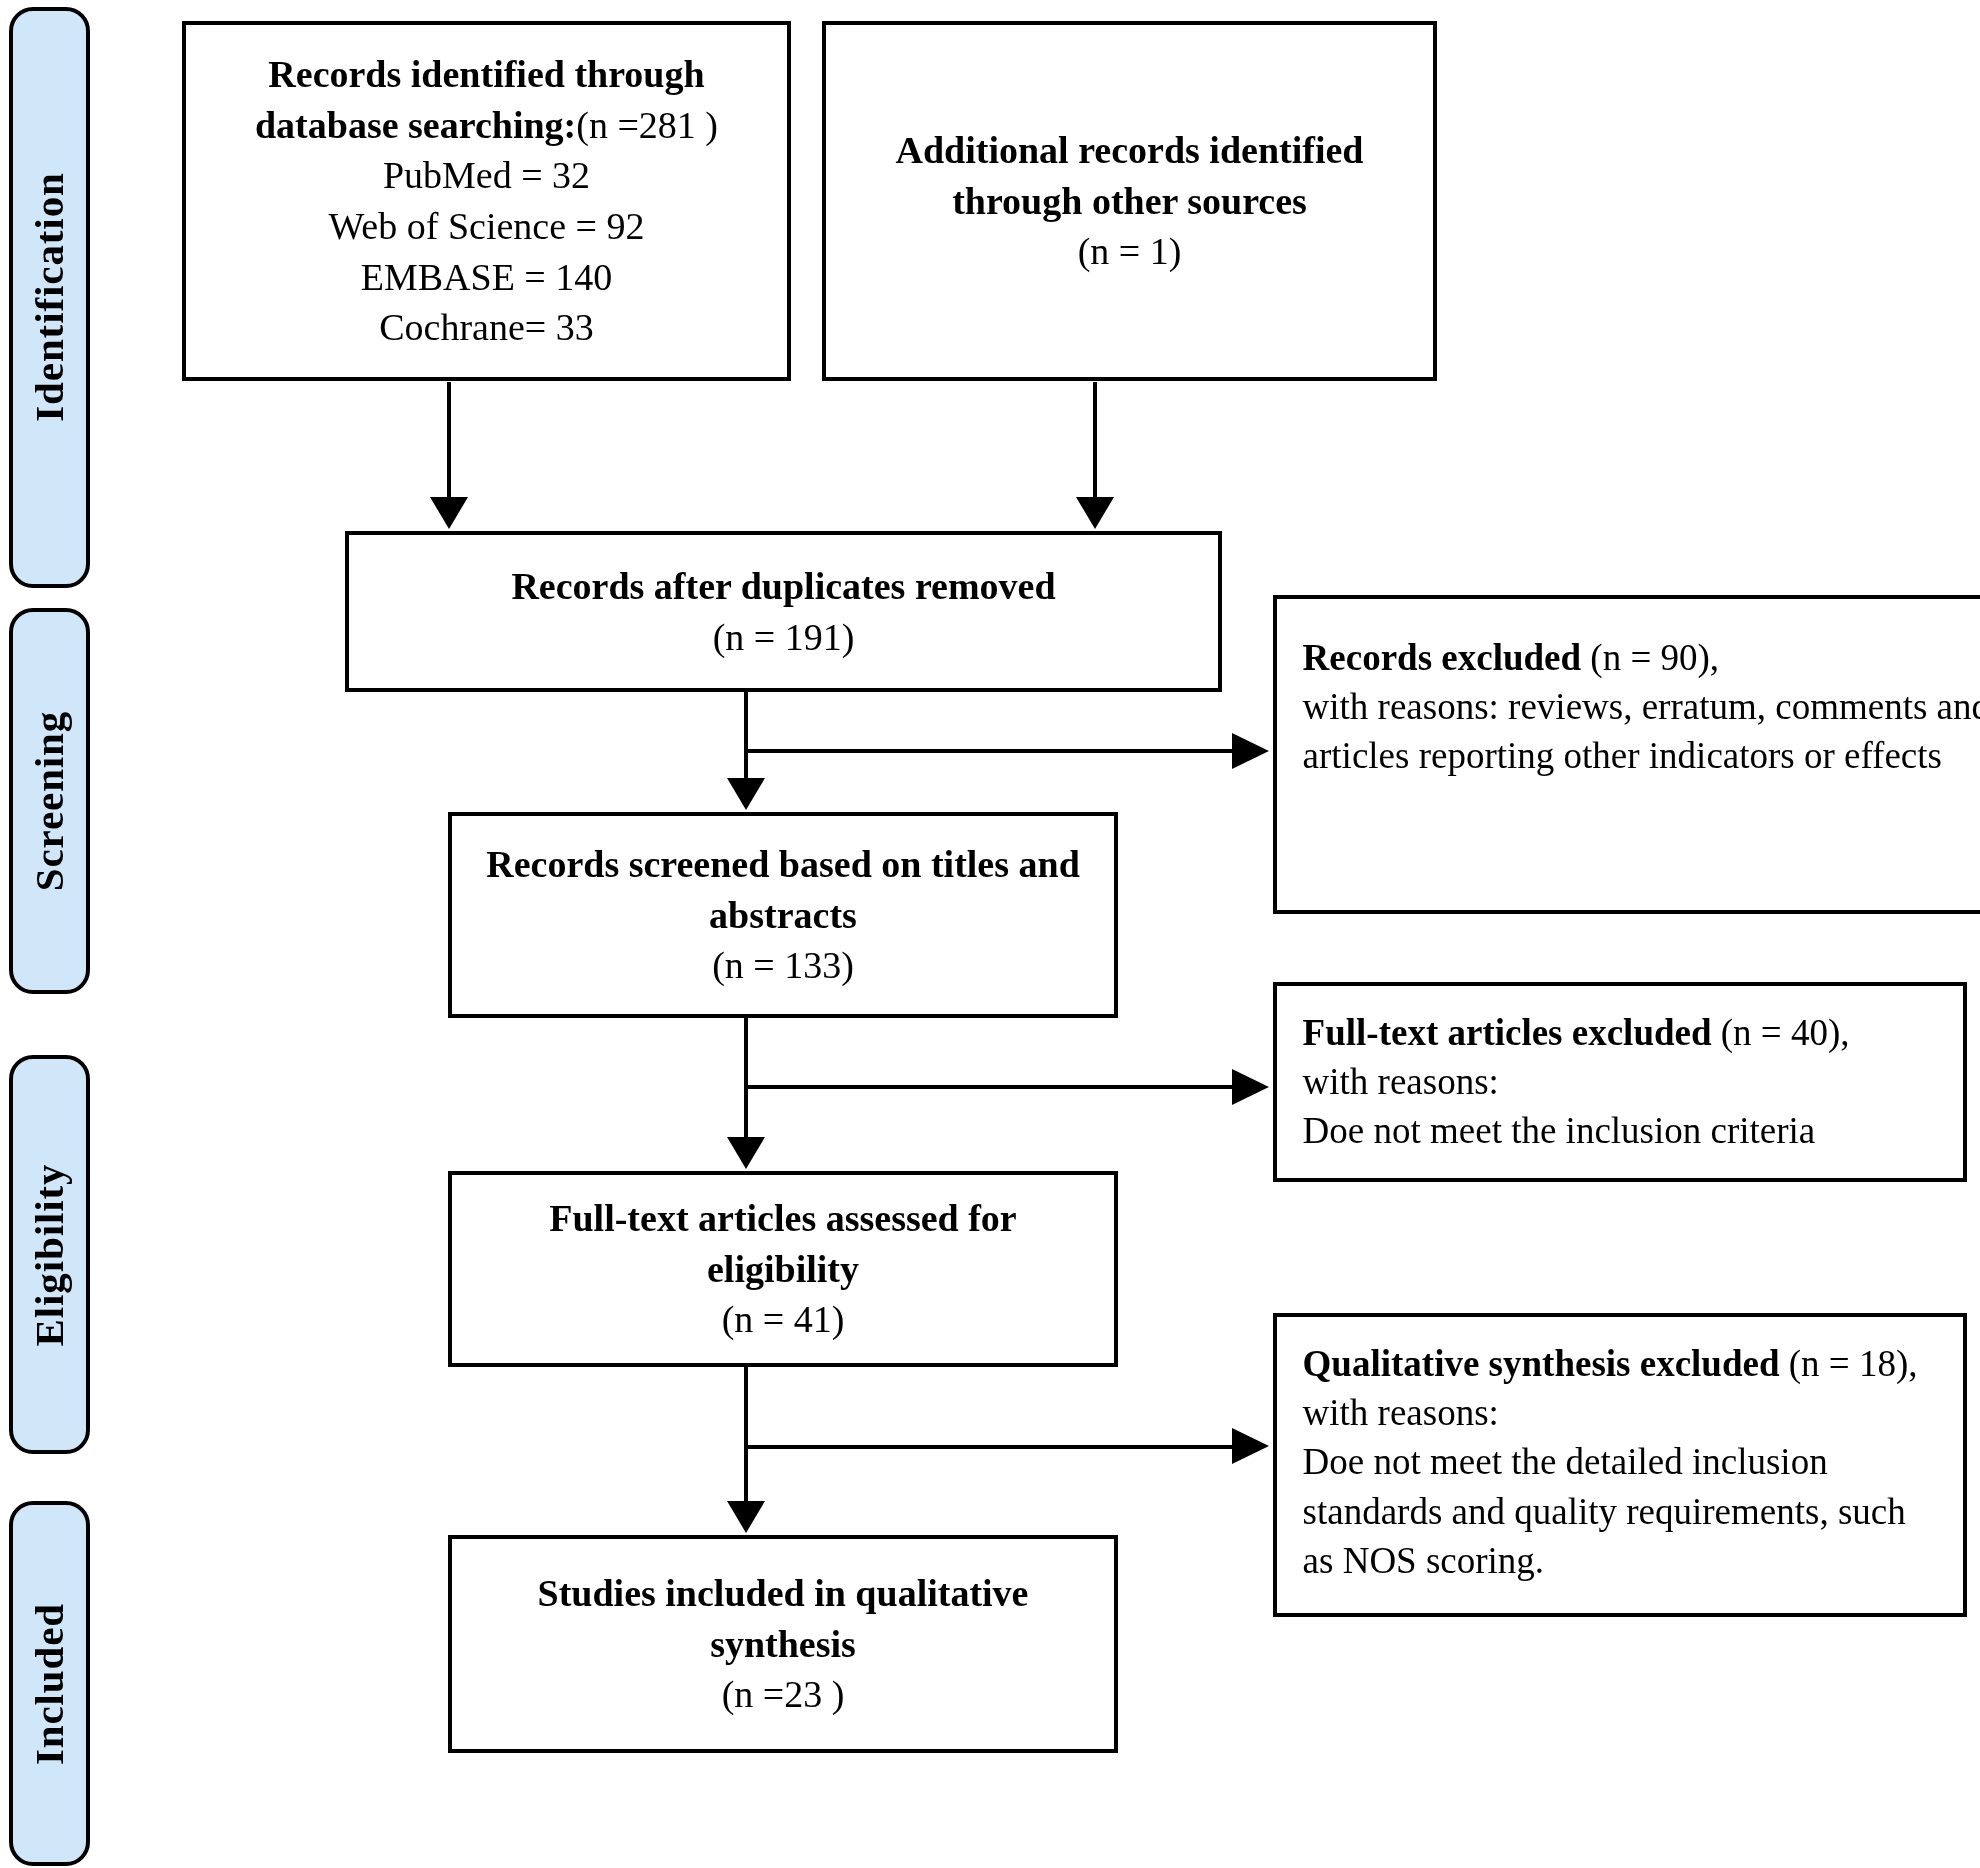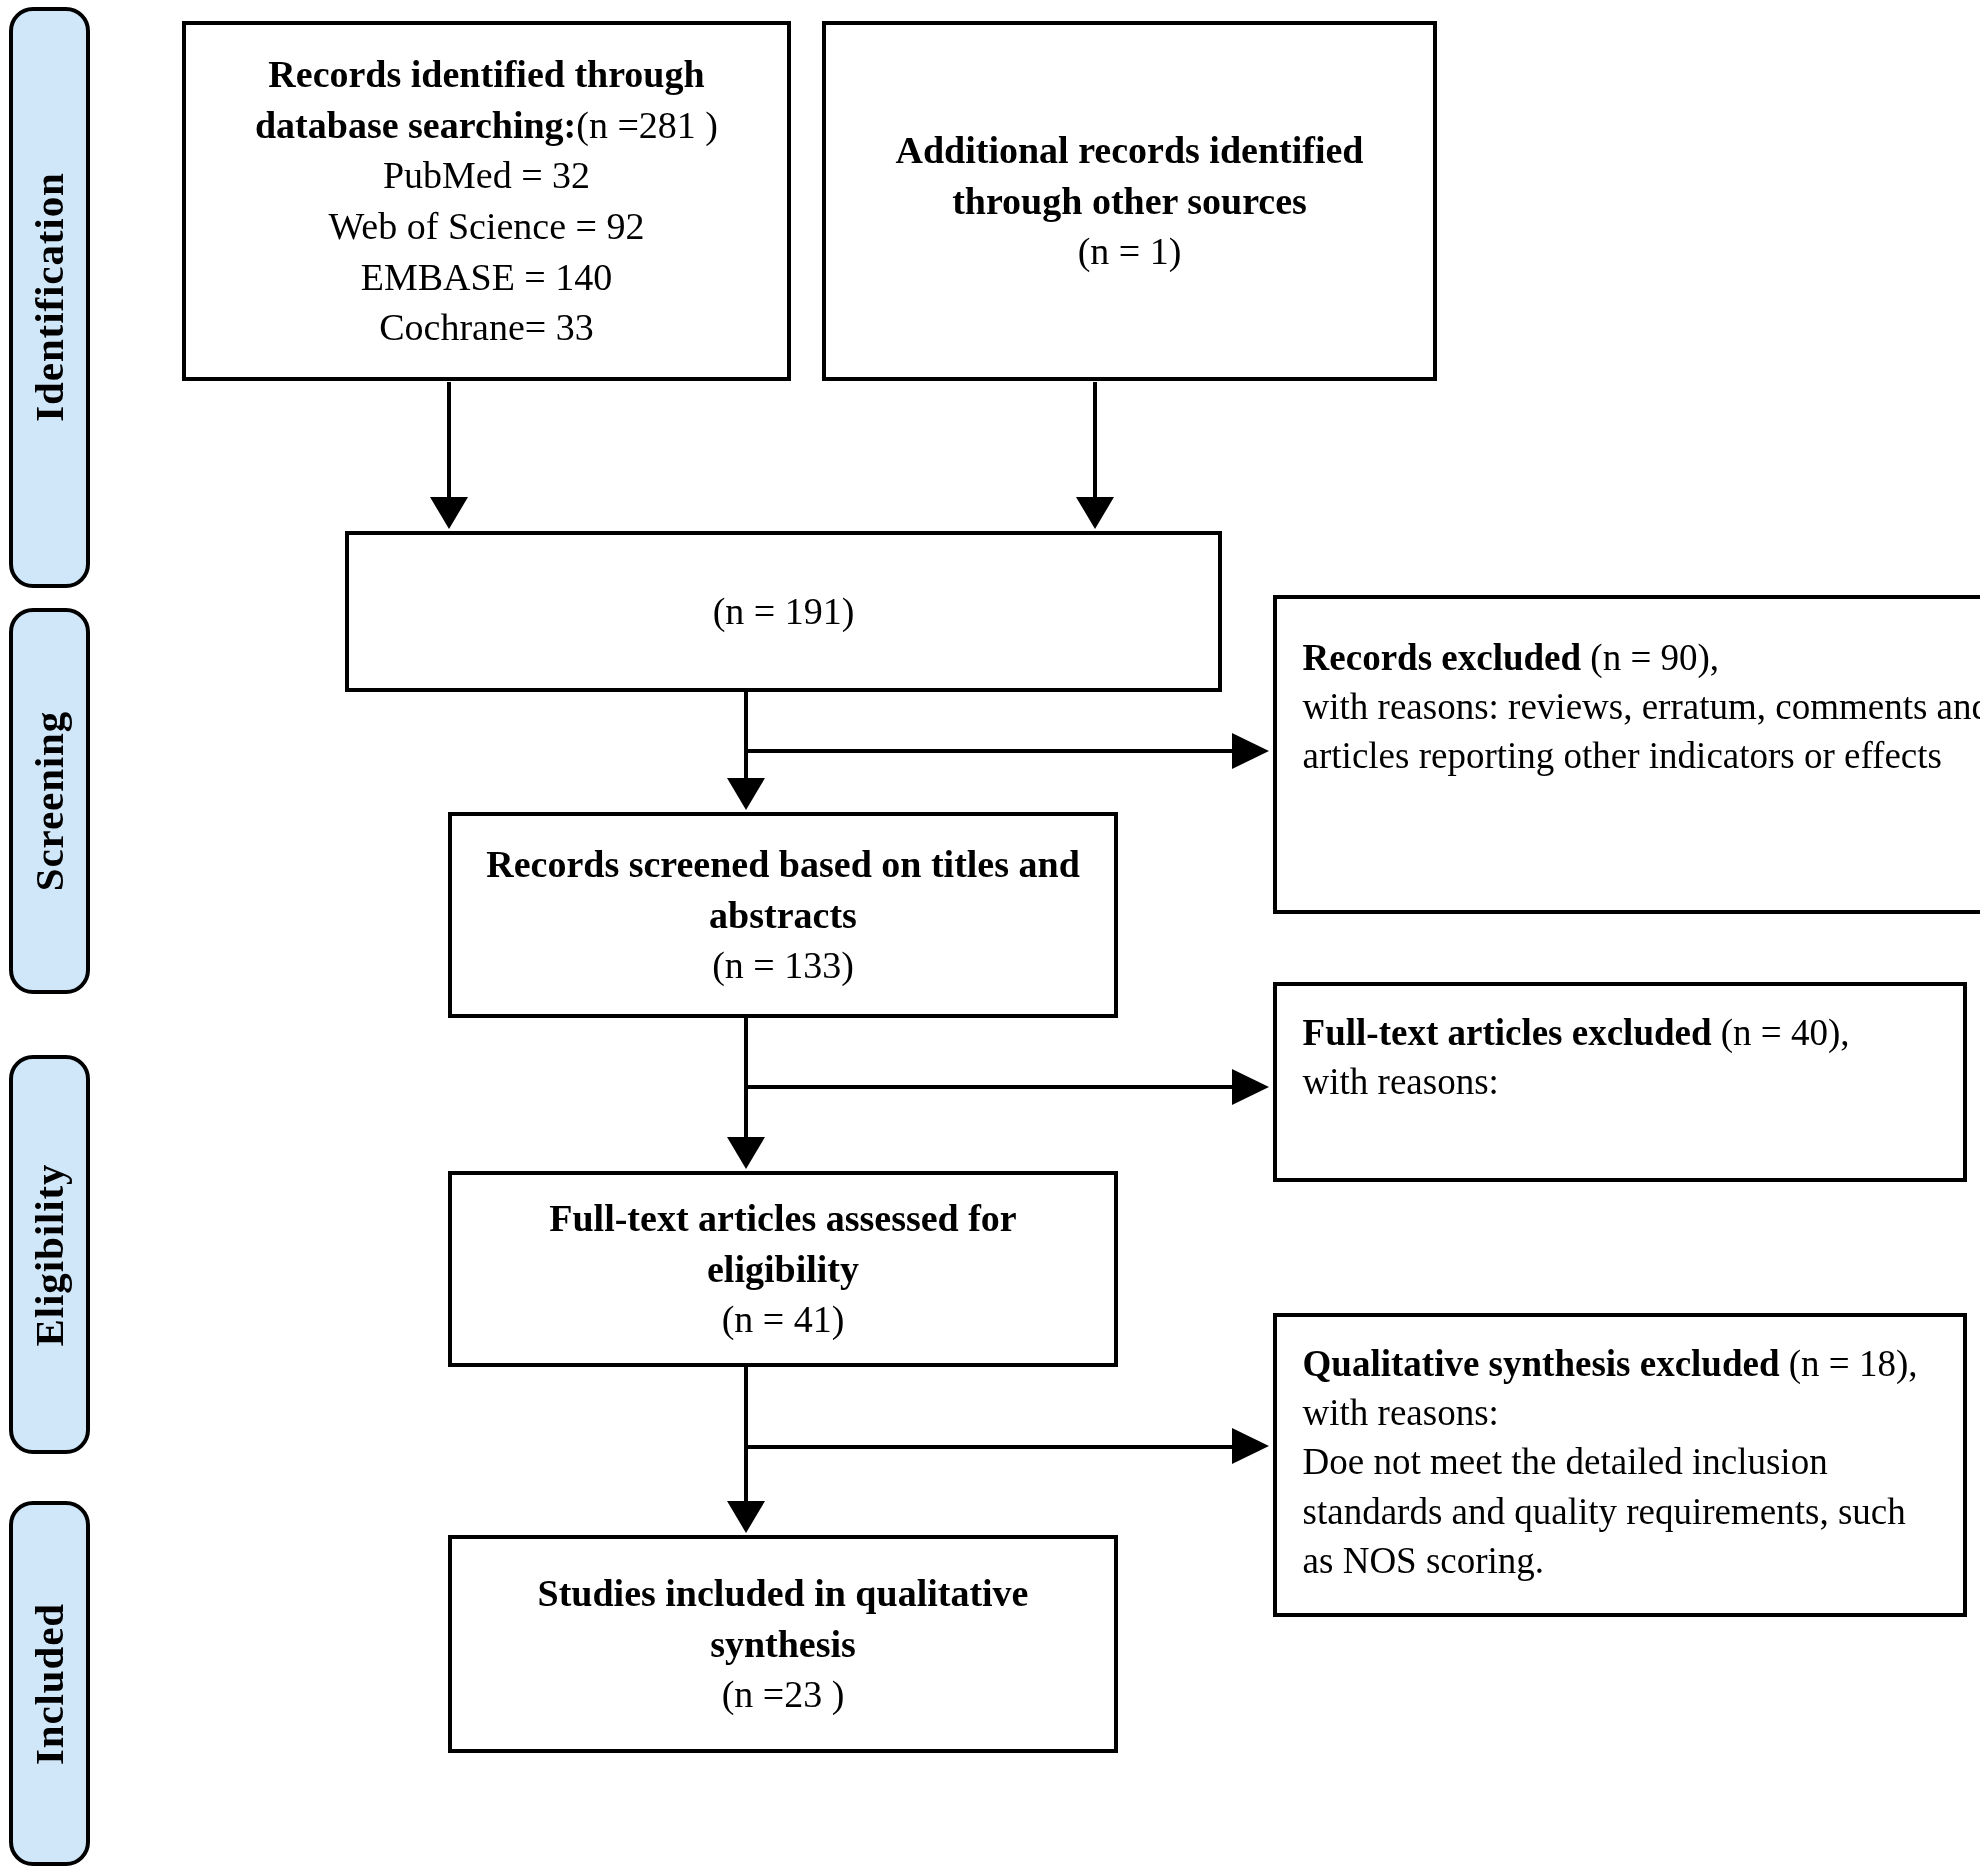--- a/index.html
+++ b/index.html
@@ -101,20 +101,21 @@
     <p>EMBASE = 140</p>
     <p>Cochrane= 33</p>
   </div>
 
   <div class="box center" style="left:785px;top:21px;width:615px;height:360px;">
     <p class="b">Additional records identified through other sources</p>
     <p>(n = 1)</p>
   </div>
 
   <div class="box center" style="left:308px;top:531px;width:877px;height:161px;">
+    <p class="b">Records after duplicates removed</p>
     <p>(n = 191)</p>
   </div>
 
   <div class="box center" style="left:411px;top:812px;width:670px;height:206px;">
     <p class="b">Records screened based on titles and abstracts</p>
     <p>(n = 133)</p>
   </div>
 
   <div class="box center" style="left:411px;top:1171px;width:670px;height:196px;">
     <p class="b">Full-text articles assessed for eligibility</p>
@@ -127,20 +128,21 @@
   </div>
 
   <div class="box side" style="left:1273px;top:595px;width:820px;height:319px;">
     <p><span class="b">Records excluded</span><span> (n = 90),</span></p>
     <p>with reasons: reviews, erratum, comments and articles reporting other indicators or effects</p>
   </div>
 
   <div class="box side mid" style="left:1273px;top:982px;width:694px;height:200px;">
     <p><span class="b">Full-text articles excluded</span><span> (n = 40),</span></p>
     <p>with reasons:</p>
+    <p>Doe not meet the inclusion criteria</p>
   </div>
 
   <div class="box side mid" style="left:1273px;top:1313px;width:694px;height:304px;">
     <p><span class="b">Qualitative synthesis excluded</span><span> (n = 18), with reasons:</span></p>
     <p>Doe not meet the detailed inclusion standards and quality requirements, such as NOS scoring.</p>
   </div>
 
   <div class="vline" style="left:447px;top:382px;height:119px;"></div>
   <div class="arrow-down" style="left:430px;top:497px;"></div>
 

